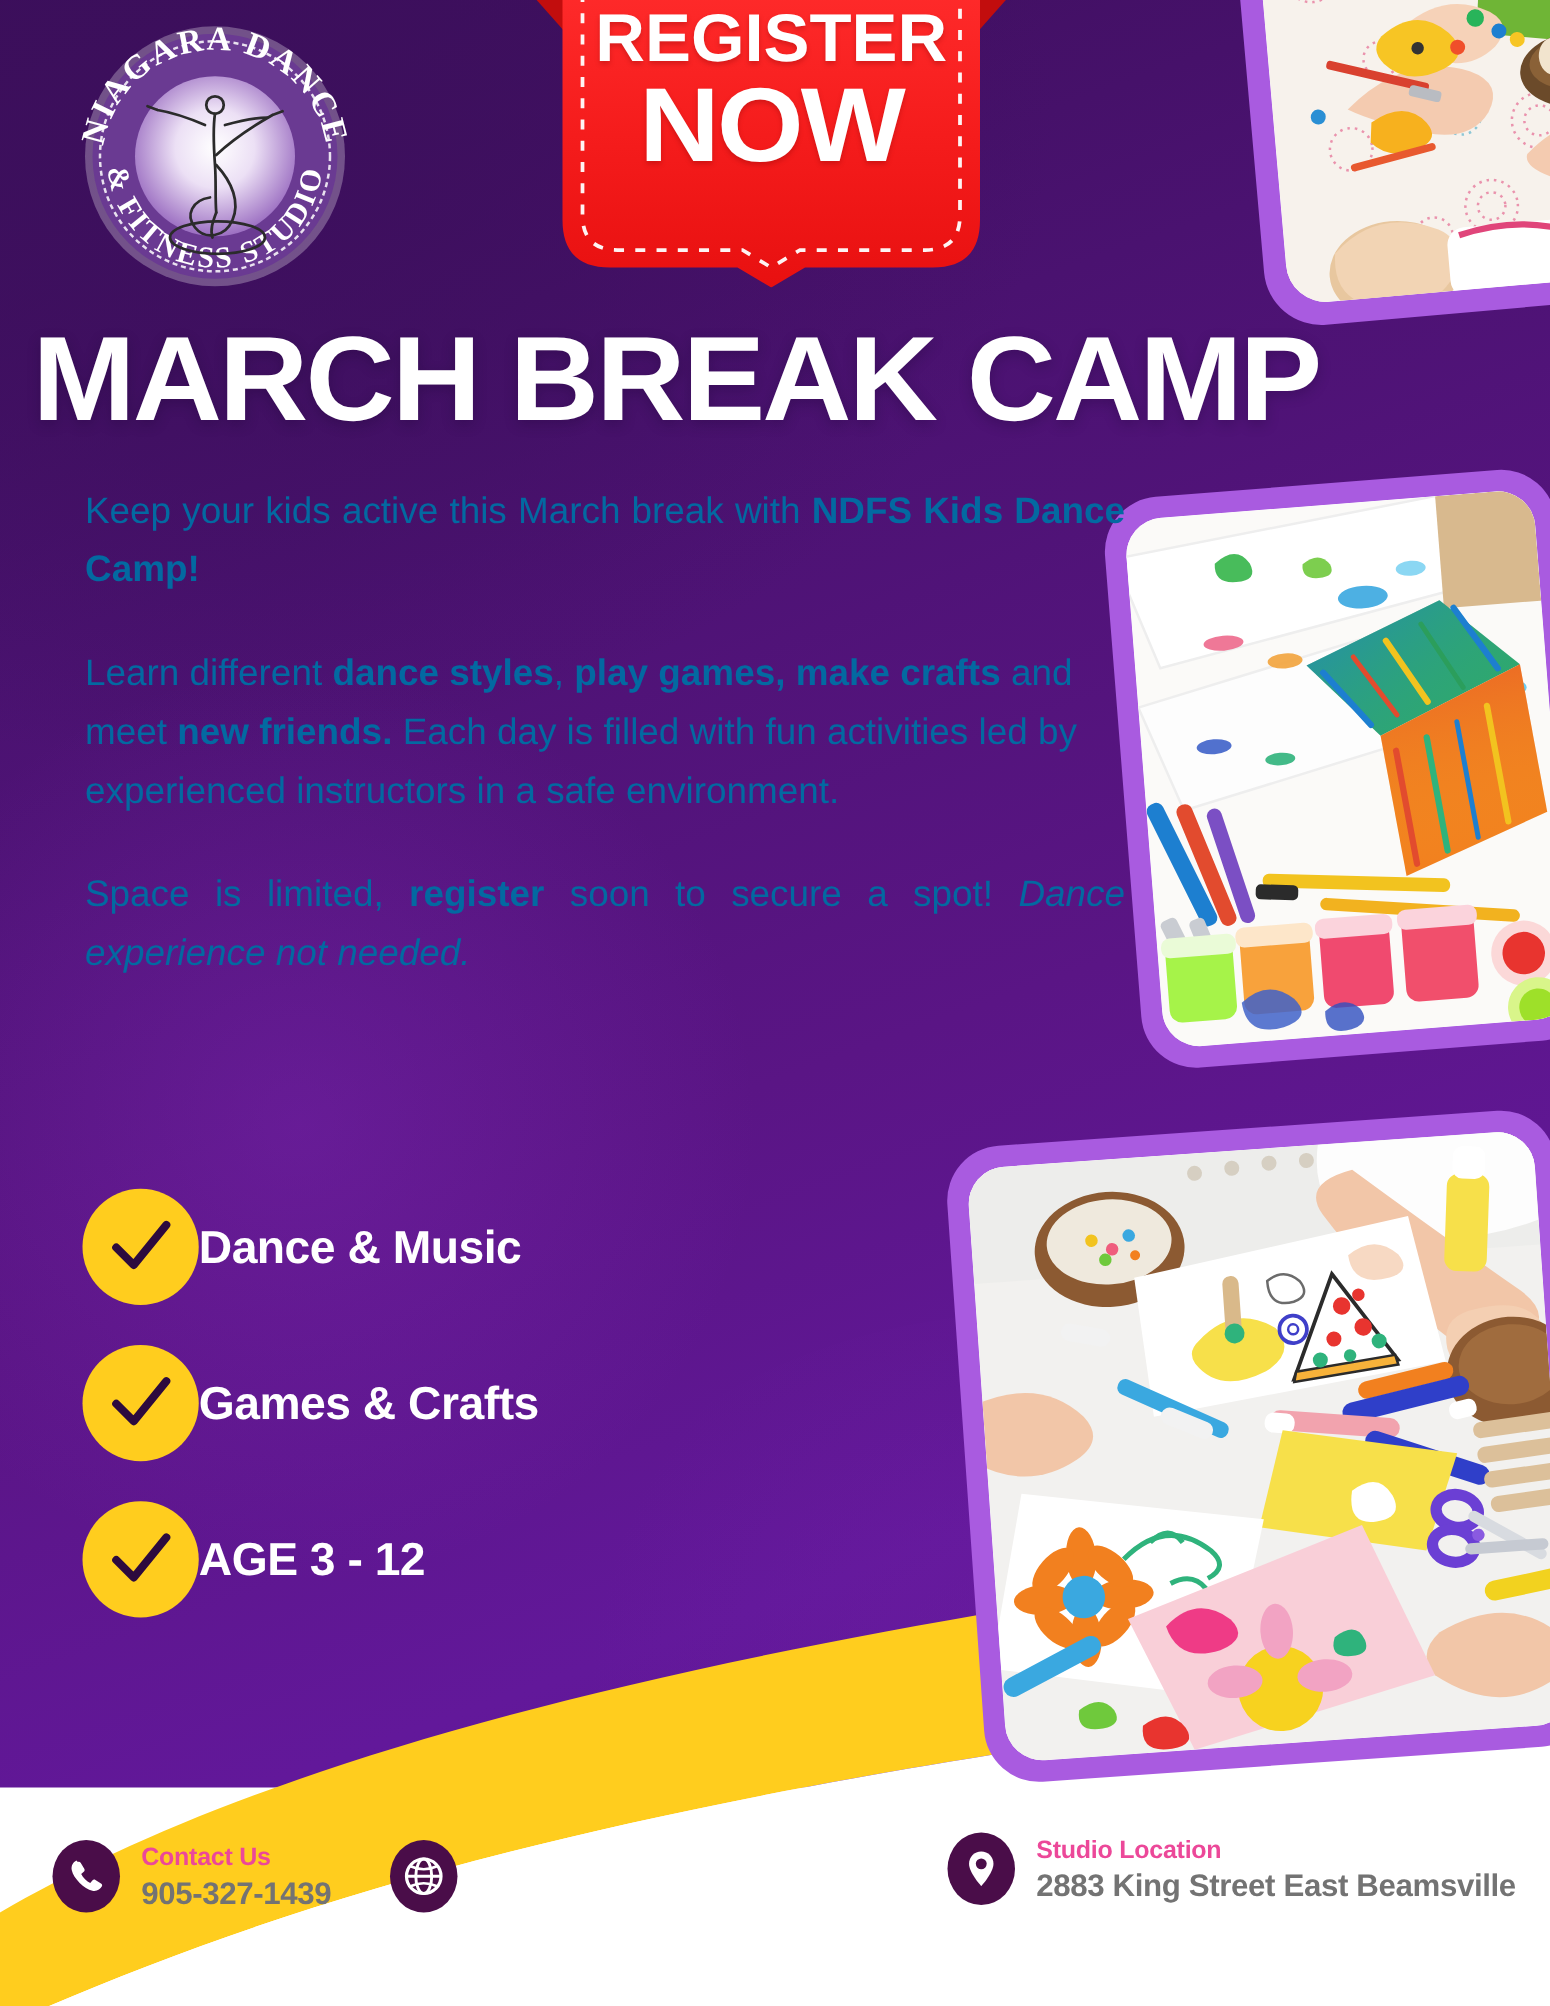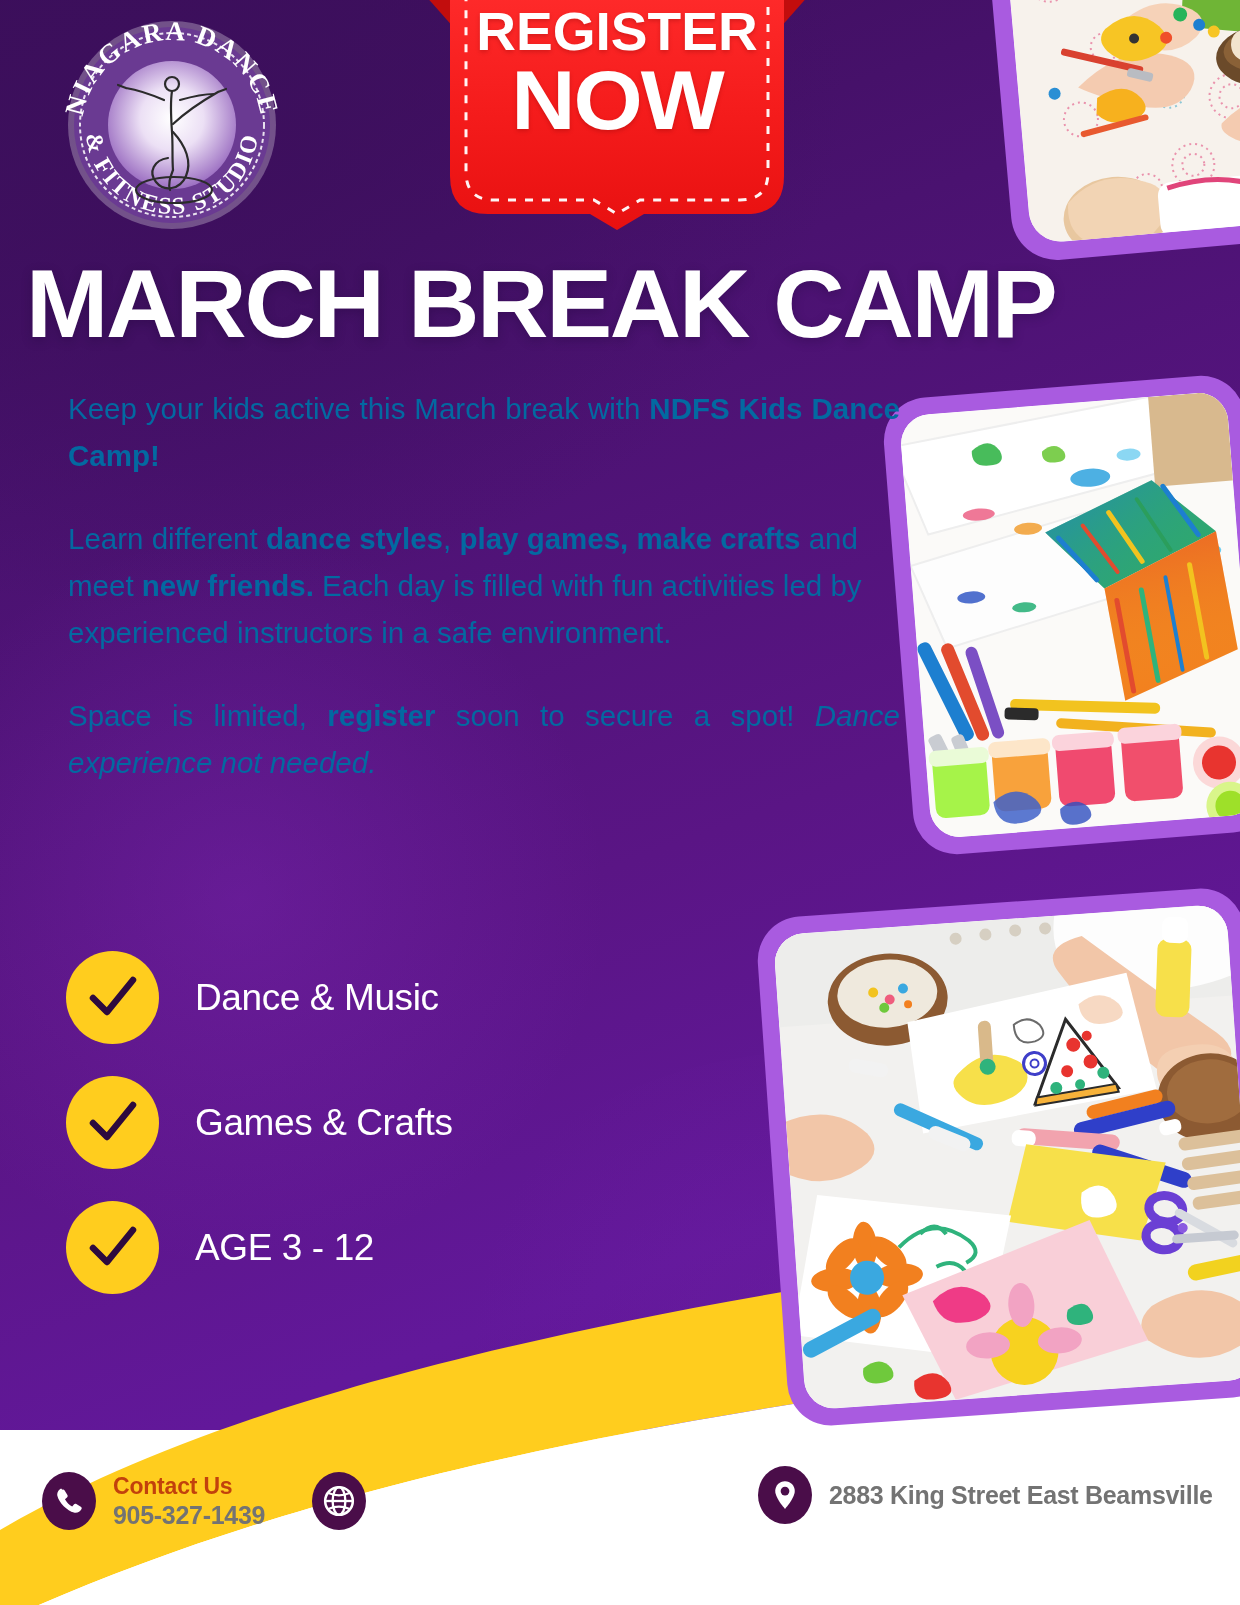--- a/index.html
+++ b/index.html
@@ -101,22 +101,22 @@
   .checklist { position:absolute; left:66px; top:935px; z-index:14; }
   .check-row { display:flex; align-items:center; height:125px; }
   .check-circle {
     width:93px; height:93px; border-radius:50%;
     background:#FFCD1E;
     display:flex; align-items:center; justify-content:center;
     flex:0 0 auto;
   }
   .check-circle svg { width:60px; height:60px; display:block; }
   .check-label {
-    margin-left:36px; color:#ffffff;
-    font-size:37px; font-weight:normal; letter-spacing:-0.4px;
+    color:#ffffff;
+    font-size:37px; font-weight:bold; letter-spacing:-0.4px;
     white-space:nowrap;
     text-align:center;
   }
 
   
   .photo-frame { position:absolute; background:#A95BE0; z-index:10; overflow:hidden; }
   .photo-inner { position:absolute; overflow:hidden; background:#ffffff; }
   .photo-inner svg { display:block; width:100%; height:100%; }
 
   #photo-top    { left:1000px; top:-86px;  width:330px; height:336px;
@@ -135,21 +135,21 @@
   .footer { position:absolute; left:0; top:1432px; width:1240px; height:173px; z-index:30; }
   .fitem { position:absolute; display:flex; align-items:center; }
   .ficon {
     width:54px; height:58px; border-radius:50%;
     background:#4A0D49;
     display:flex; align-items:center; justify-content:center;
     flex:0 0 auto;
   }
   .ficon svg { width:34px; height:34px; display:block; }
   .ftexts { margin-left:17px; }
-  .flabel { color:#c2410c; font-weight:bold; font-size:23px; line-height:28px; letter-spacing:-0.2px; }
+  .flabel { color:#ec4899; font-weight:bold; font-size:20px; line-height:28px; letter-spacing:-0.2px; }
   .fvalue { color:#737373; font-weight:bold; font-size:25px; line-height:30px; letter-spacing:-0.3px; }
   .fvalue.small { font-size:22px; }
 
   #fitem-phone   { left:42px;  top:40px; }
   #fitem-web     { left:312px; top:40px; }
   #fitem-loc     { left:758px; top:34px; }
 </style>
 </head>
 <body>
 
@@ -579,19 +579,20 @@
     </div>
 
     <div class="fitem" id="fitem-loc">
       <div class="ficon">
         <svg viewBox="0 0 32 32">
           <path d="M16 3 C10.8 3 6.8 7.1 6.8 12.2 C6.8 19 16 29 16 29 S25.2 19 25.2 12.2 C25.2 7.1 21.2 3 16 3 Z" fill="#ffffff"></path>
           <circle cx="16" cy="12.3" r="4.1" fill="#4A0D49"></circle>
         </svg>
       </div>
       <div class="ftexts">
+        <div class="flabel">Studio Location</div>
         <div class="fvalue">2883 King Street East Beamsville</div>
       </div>
     </div>
 
   </div>
 
 </div>
 
 </body></html>

